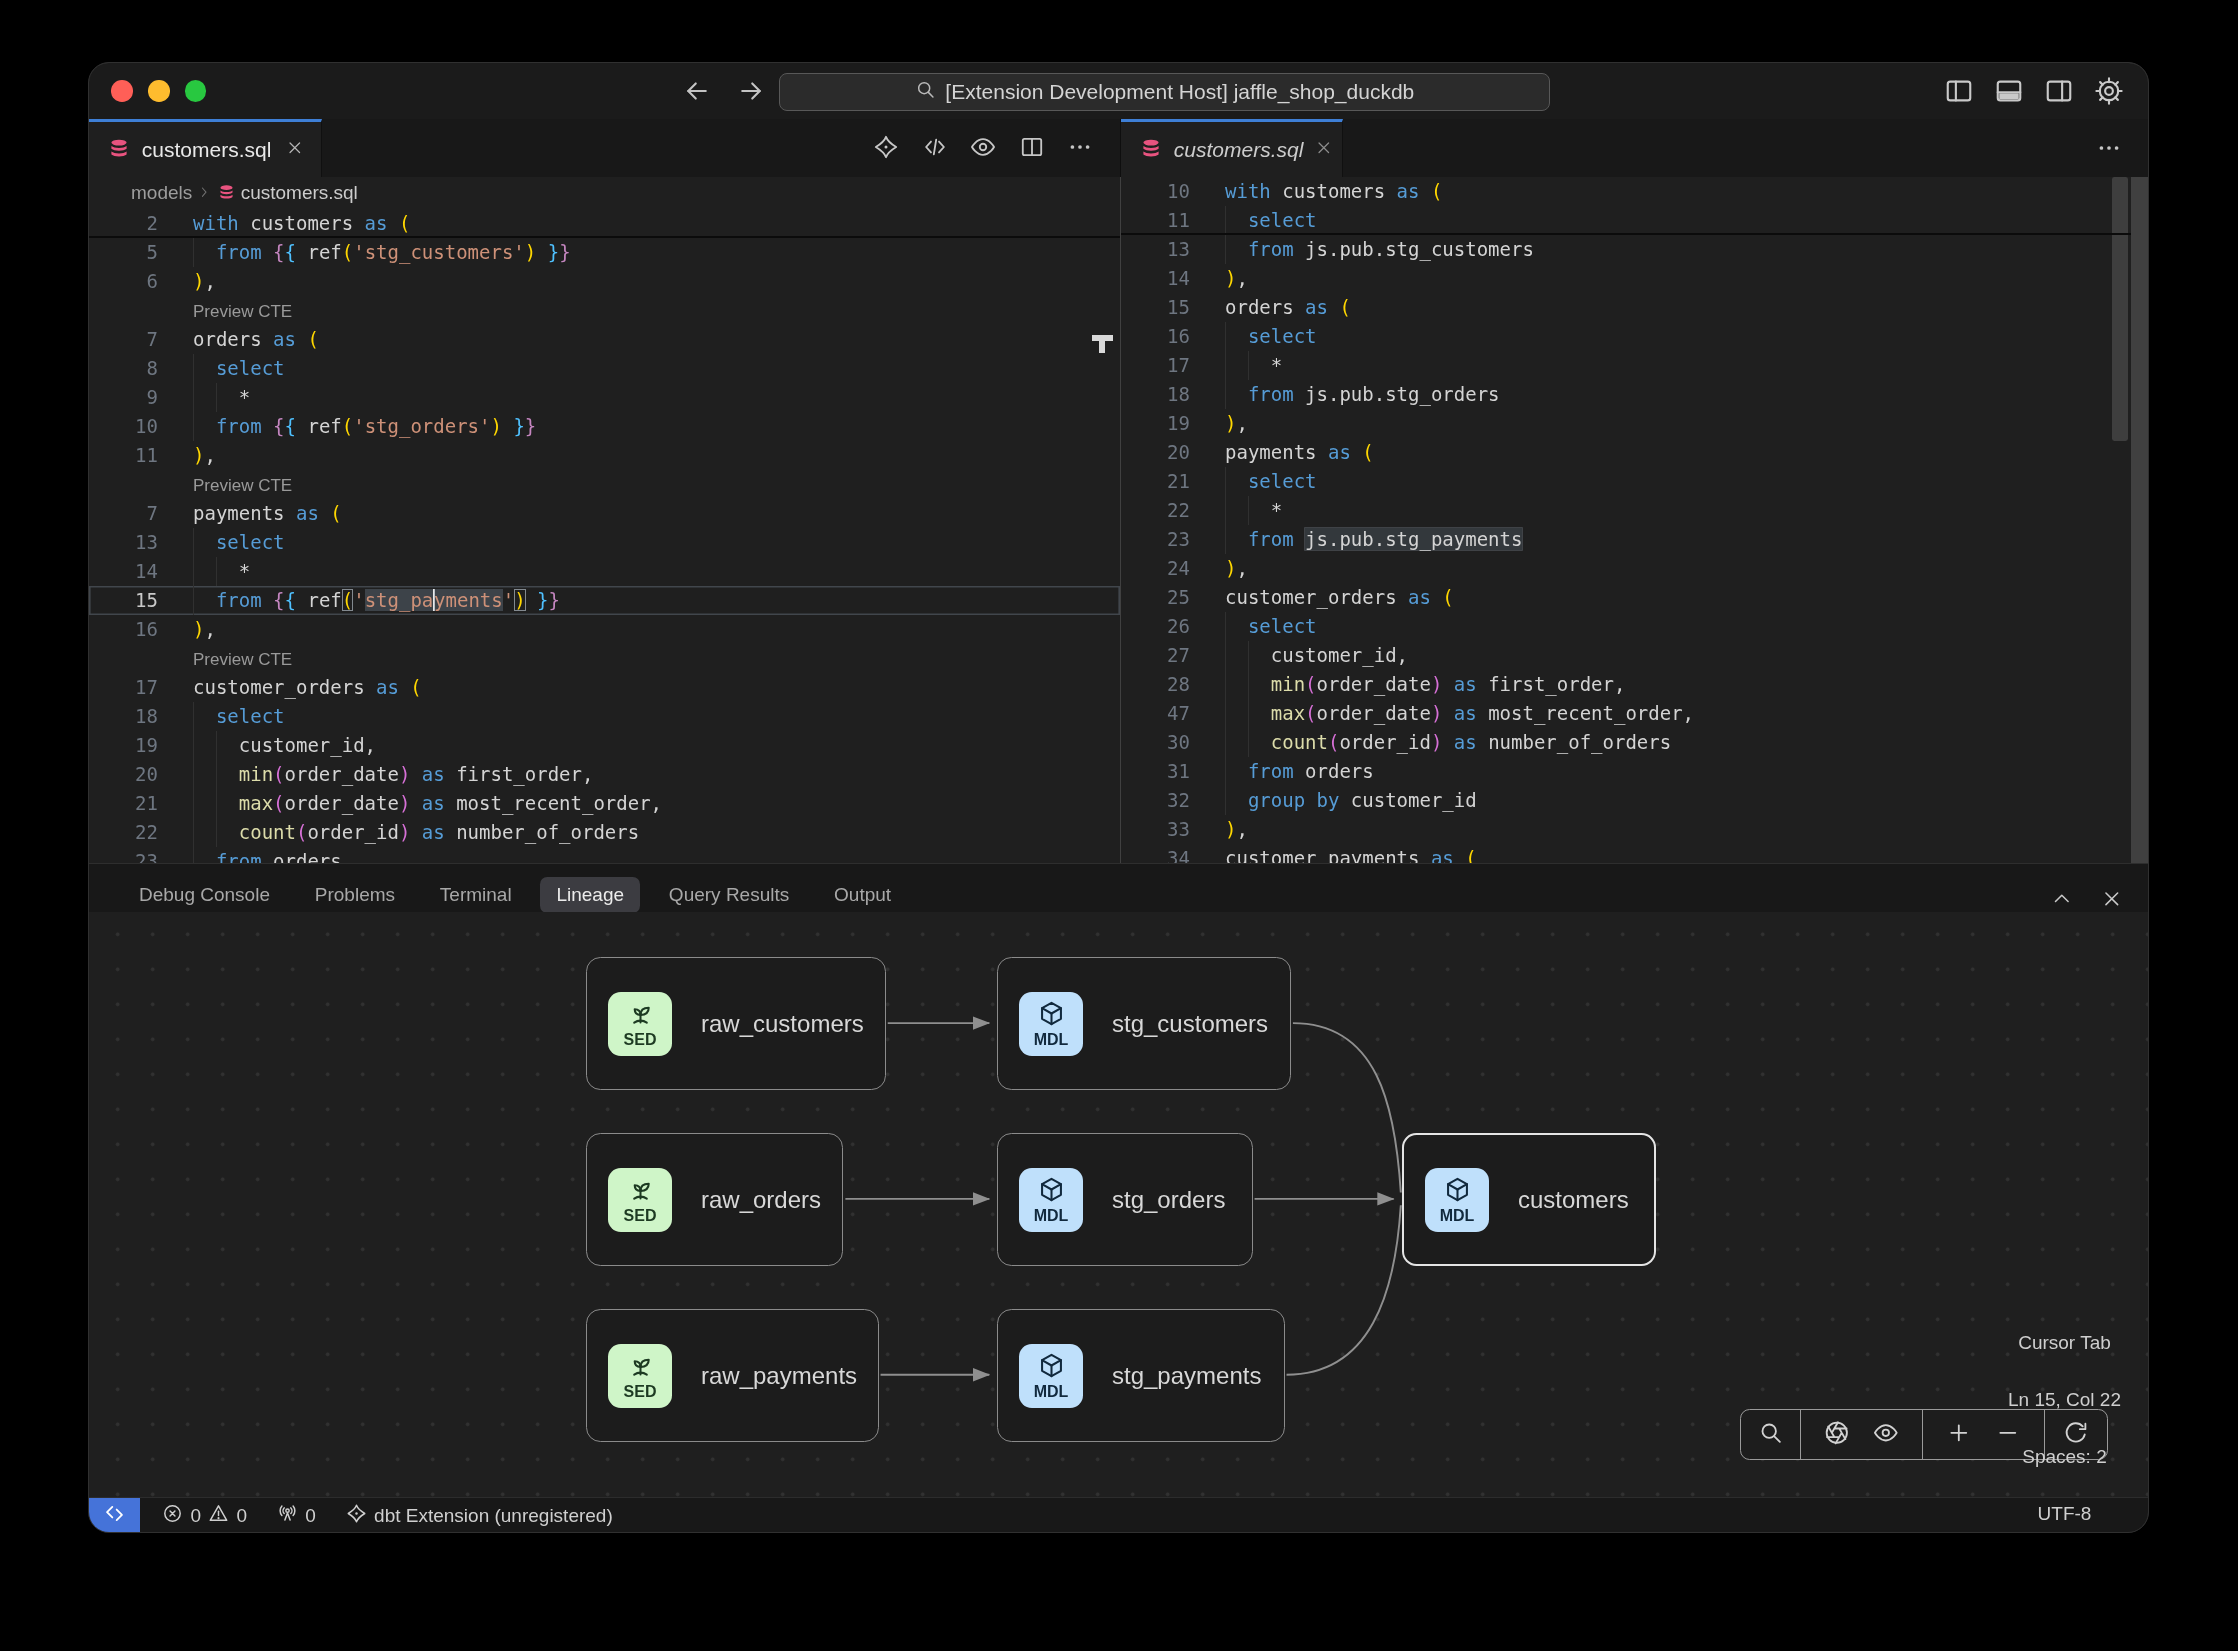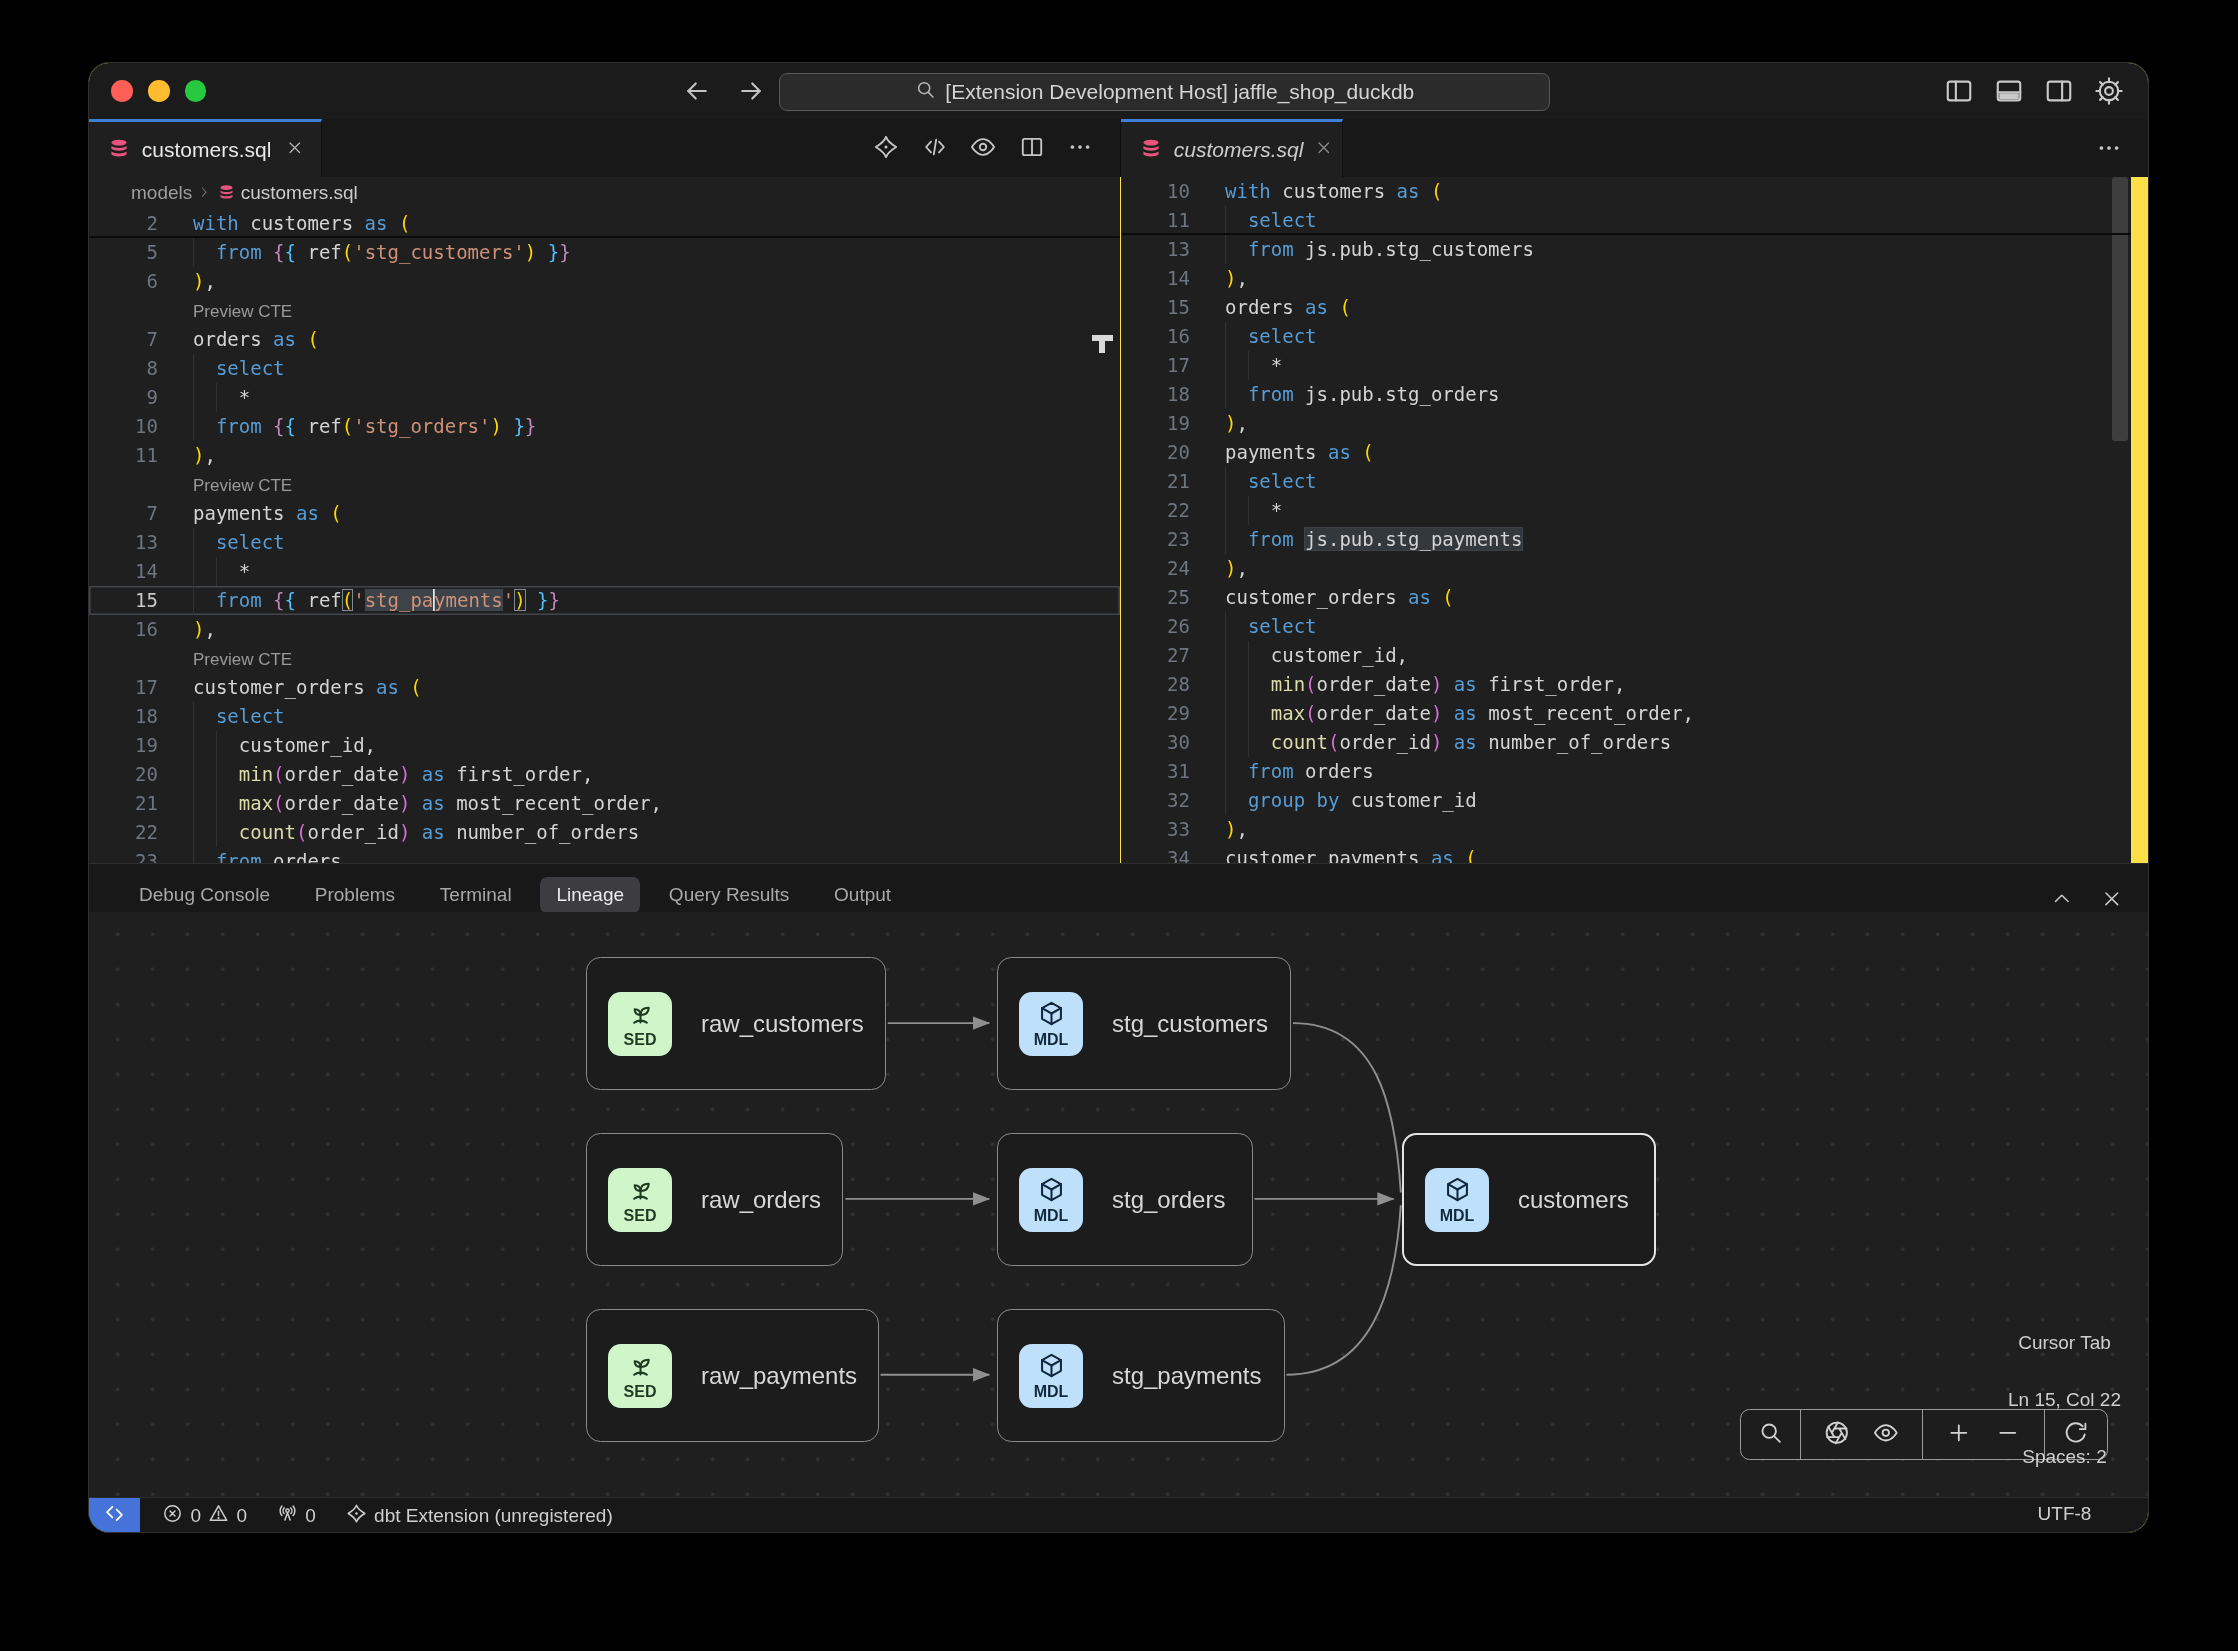--- a/index.html
+++ b/index.html
@@ -1,19 +1,19 @@
 <!DOCTYPE html>
 <html style="font-size:12.8px"><head>
 <meta charset="utf-8">
 <style>
   * { box-sizing: border-box; margin: 0; padding: 0; }
   html,body { width:2239px; height:1652px; background:#000; overflow:hidden;
               font-family:"Liberation Sans", sans-serif; }
   .window { position:absolute; left:88px; top:62px; width:2061px; height:1471px;
-            background:#fde047; border-radius:21px; overflow:hidden; border:0.8px solid #303030; }
+            background:#404040; border-radius:21px; overflow:hidden; border:0.8px solid #303030; }
 
   
   .titlebar { position:relative; height:56px; background:#1b1b1b; }
   .lights { position:absolute; left:22.4px; top:17px; display:flex; gap:15px; }
   .light { width:21.6px; height:21.6px; border-radius:50%; }
   .nav { position:absolute; left:593px; top:12.8px; display:flex; gap:24px; color:#c3c3c3; }
   .nav svg { width:30px; height:30px; }
   .urlbar { position:absolute; left:690px; top:9.6px; width:771px; height:38px;
             background:#2b2b2b; border:1.6px solid #585858; border-radius:8px;
             display:flex; align-items:center; justify-content:center; gap:9.6px;
@@ -288,21 +288,21 @@
       <div class="crow"><span class="gutter">19</span><span class="codebox"><span class="by">)</span><span class="id">,</span></span></div>
       <div class="crow"><span class="gutter">20</span><span class="codebox"><span class="id">payments </span><span class="kw">as </span><span class="by">(</span></span></div>
       <div class="crow"><span class="gutter">21</span><span class="codebox"><span class="guide" style="left: 0ch;"></span><span class="ws">  </span><span class="kw">select</span></span></div>
       <div class="crow"><span class="gutter">22</span><span class="codebox"><span class="guide" style="left: 0ch;"></span><span class="guide" style="left: 2ch;"></span><span class="ws">    </span><span class="id">*</span></span></div>
       <div class="crow"><span class="gutter">23</span><span class="codebox"><span class="guide" style="left: 0ch;"></span><span class="ws">  </span><span class="kw">from </span><span class="id hl2">js.pub.stg_payments</span></span></div>
       <div class="crow"><span class="gutter">24</span><span class="codebox"><span class="by">)</span><span class="id">,</span></span></div>
       <div class="crow"><span class="gutter">25</span><span class="codebox"><span class="id">customer_orders </span><span class="kw">as </span><span class="by">(</span></span></div>
       <div class="crow"><span class="gutter">26</span><span class="codebox"><span class="guide" style="left: 0ch;"></span><span class="ws">  </span><span class="kw">select</span></span></div>
       <div class="crow"><span class="gutter">27</span><span class="codebox"><span class="guide" style="left: 0ch;"></span><span class="guide" style="left: 2ch;"></span><span class="ws">    </span><span class="id">customer_id,</span></span></div>
       <div class="crow"><span class="gutter">28</span><span class="codebox"><span class="guide" style="left: 0ch;"></span><span class="guide" style="left: 2ch;"></span><span class="ws">    </span><span class="fn">min</span><span class="bp">(</span><span class="id">order_date</span><span class="bp">)</span><span class="kw"> as </span><span class="id">first_order,</span></span></div>
-      <div class="crow"><span class="gutter">29</span><span class="codebox"><span class="guide" style="left: 0ch;"></span><span class="guide" style="left: 2ch;"></span><span class="ws">    </span><span class="fn">max</span><span class="bp">(</span><span class="id">order_date</span><span class="bp">)</span><span class="kw"> as </span><span class="id">most_recent_order,</span></span></div>
+      <div class="crow"><span class="gutter">47</span><span class="codebox"><span class="guide" style="left: 0ch;"></span><span class="guide" style="left: 2ch;"></span><span class="ws">    </span><span class="fn">max</span><span class="bp">(</span><span class="id">order_date</span><span class="bp">)</span><span class="kw"> as </span><span class="id">most_recent_order,</span></span></div>
       <div class="crow"><span class="gutter">30</span><span class="codebox"><span class="guide" style="left: 0ch;"></span><span class="guide" style="left: 2ch;"></span><span class="ws">    </span><span class="fn">count</span><span class="bp">(</span><span class="id">order_id</span><span class="bp">)</span><span class="kw"> as </span><span class="id">number_of_orders</span></span></div>
       <div class="crow"><span class="gutter">31</span><span class="codebox"><span class="guide" style="left: 0ch;"></span><span class="ws">  </span><span class="kw">from </span><span class="id">orders</span></span></div>
       <div class="crow"><span class="gutter">32</span><span class="codebox"><span class="guide" style="left: 0ch;"></span><span class="ws">  </span><span class="kw">group by </span><span class="id">customer_id</span></span></div>
       <div class="crow"><span class="gutter">33</span><span class="codebox"><span class="by">)</span><span class="id">,</span></span></div>
       <div class="crow"><span class="gutter">34</span><span class="codebox"><span class="id">customer_payments </span><span class="kw">as </span><span class="by">(</span></span></div>
     </div>
 
   <div class="panel-header">
     <div class="panel-tabs" id="panel-tabs">
         <div class="panel-tab">Debug Console</div>

